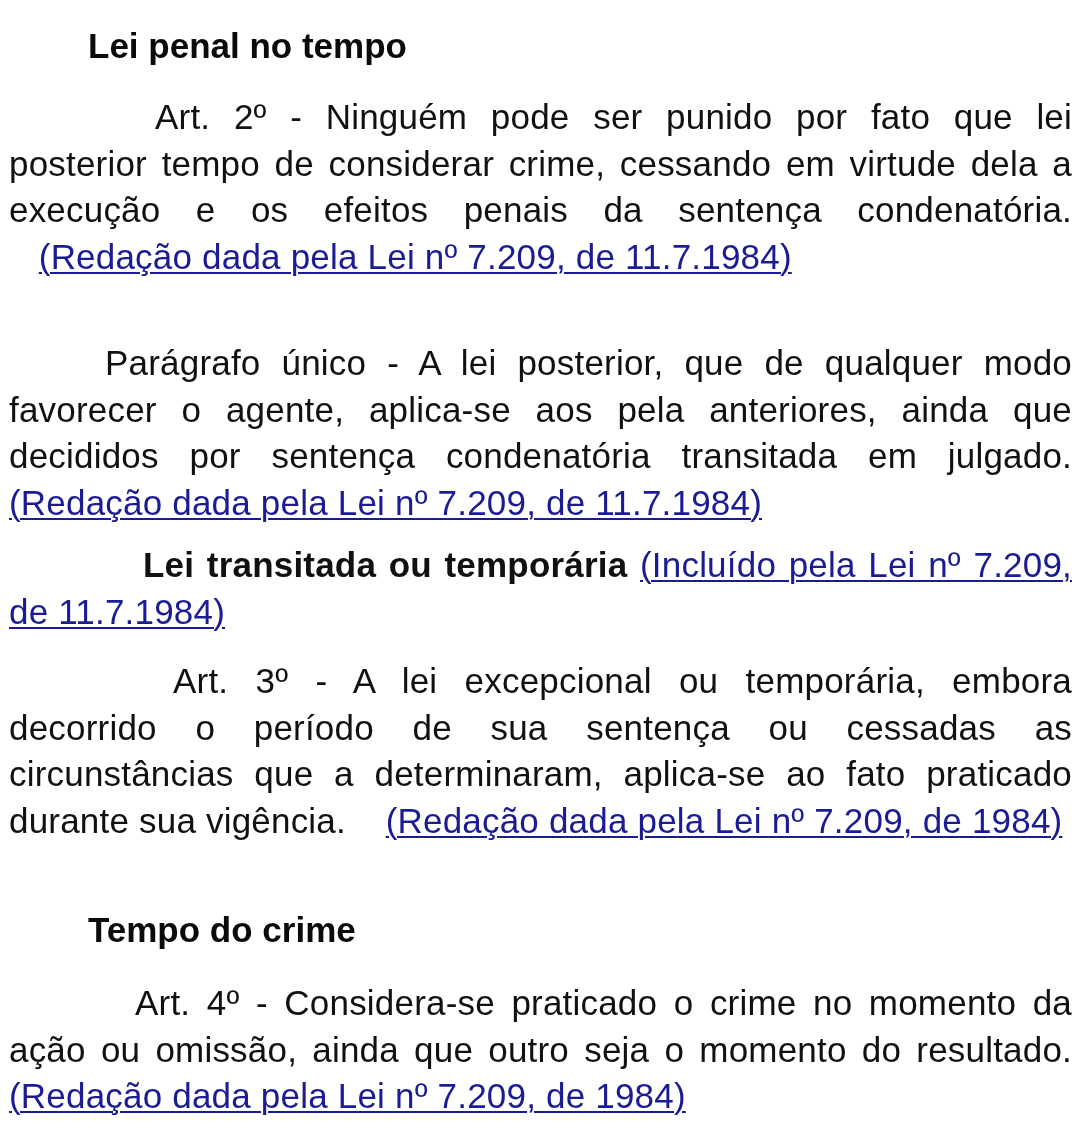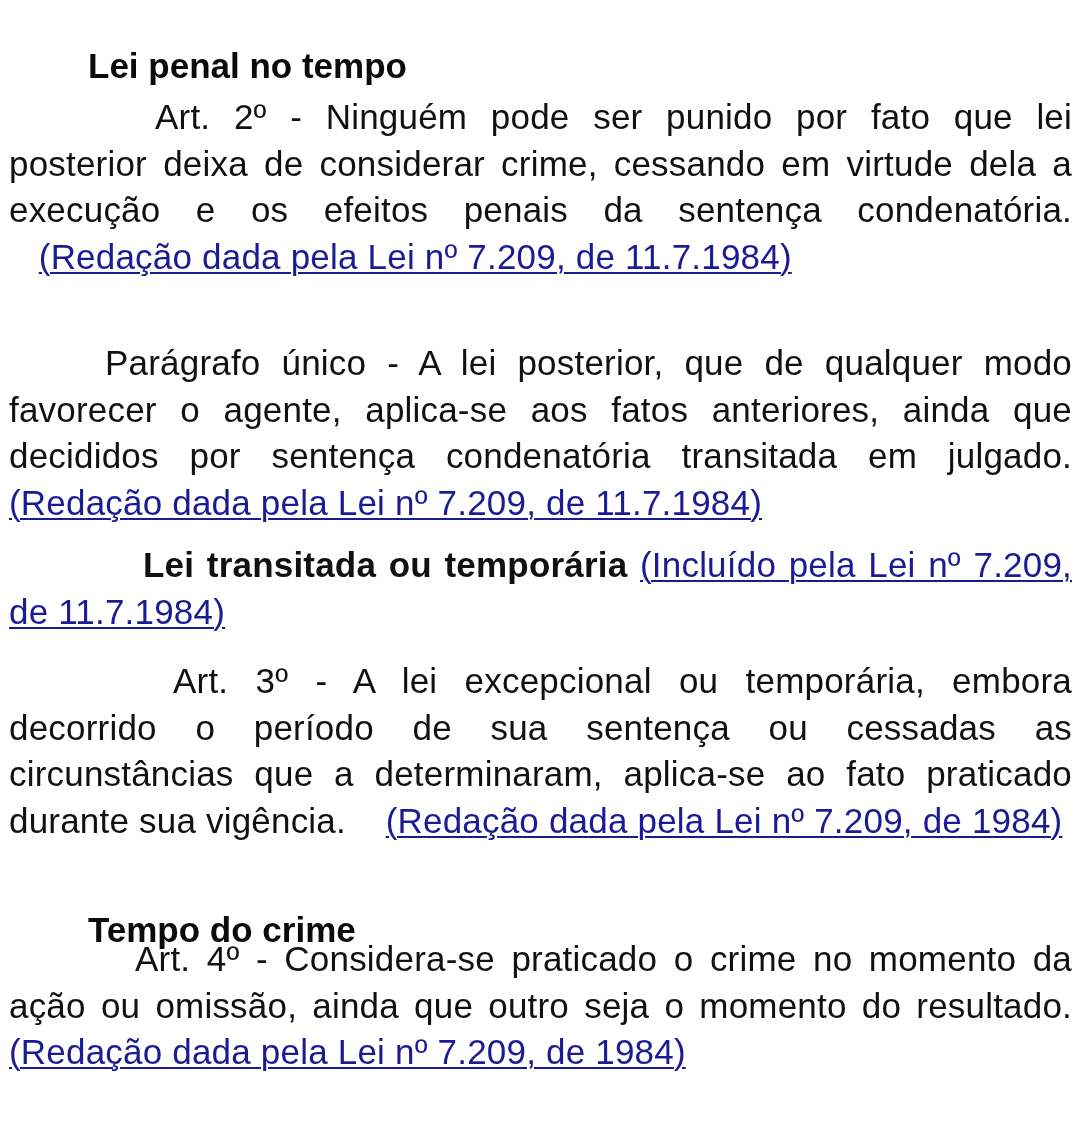--- a/index.html
+++ b/index.html
@@ -23,39 +23,39 @@
     color: #1b1b94; text-decoration: underline; text-decoration-thickness: 2px;
     text-underline-offset: 3px;
   }
   .inline-heading { font-weight: bold; }
 </style>
 </head>
 <body>
 
 <div class="top-remnant"></div>
 
-<div class="heading" style="top:26px;margin-top:20px;">Lei penal no tempo</div>
+<div class="heading" style="top:26px;">Lei penal no tempo</div>
 
 <div class="para" style="top:94px;">
-  <span class="indent" style="width:146px;"></span><span>Art. 2º - Ninguém pode ser punido por fato que lei posterior deixa de considerar crime, cessando em virtude dela a execução e os efeitos penais da sentença condenatória.</span>
+  <span class="indent" style="width:146px;"></span><span>Art. 2º - Ninguém pode ser punido por fato que lei posterior tempo de considerar crime, cessando em virtude dela a execução e os efeitos penais da sentença condenatória.</span>
   &nbsp;&nbsp;&nbsp;<a class="ref" href="#">(Redação dada pela Lei nº 7.209, de 11.7.1984)</a>
 </div>
 
 <div class="para" style="top:340px;">
-  <span class="indent" style="width:96px;"></span><span>Parágrafo único - A lei posterior, que de qualquer modo favorecer o agente, aplica-se aos fatos anteriores, ainda que decididos por sentença condenatória transitada em julgado.</span>
+  <span class="indent" style="width:96px;"></span><span>Parágrafo único - A lei posterior, que de qualquer modo favorecer o agente, aplica-se aos pela anteriores, ainda que decididos por sentença condenatória transitada em julgado.</span>
   <a class="ref" href="#">(Redação dada pela Lei nº 7.209, de 11.7.1984)</a>
 </div>
 
 <div class="para" style="top:542px;">
   <span class="indent" style="width:134px;"></span><span class="inline-heading">Lei transitada ou temporária</span>
   <a class="ref" href="#">(Incluído pela Lei nº 7.209, de 11.7.1984)</a>
 </div>
 
 <div class="para" style="top:658px;">
   <span class="indent" style="width:164px;"></span><span>Art. 3º - A lei excepcional ou temporária, embora decorrido o período de sua sentença ou cessadas as circunstâncias que a determinaram, aplica-se ao fato praticado durante sua vigência.</span>
   &nbsp;&nbsp;&nbsp;<a class="ref" href="#">(Redação dada pela Lei nº 7.209, de 1984)</a>
 </div>
 
 <div class="heading" style="top:910px;">Tempo do crime</div>
 
-<div class="para" style="top:936px;">
+<div class="para" style="top:980px;">
   <span class="indent" style="width:126px;"></span><span>Art. 4º - Considera-se praticado o crime no momento da ação ou omissão, ainda que outro seja o momento do resultado.</span><a class="ref" href="#">(Redação dada pela Lei nº 7.209, de 1984)</a>
 </div>
 
 </body></html>

